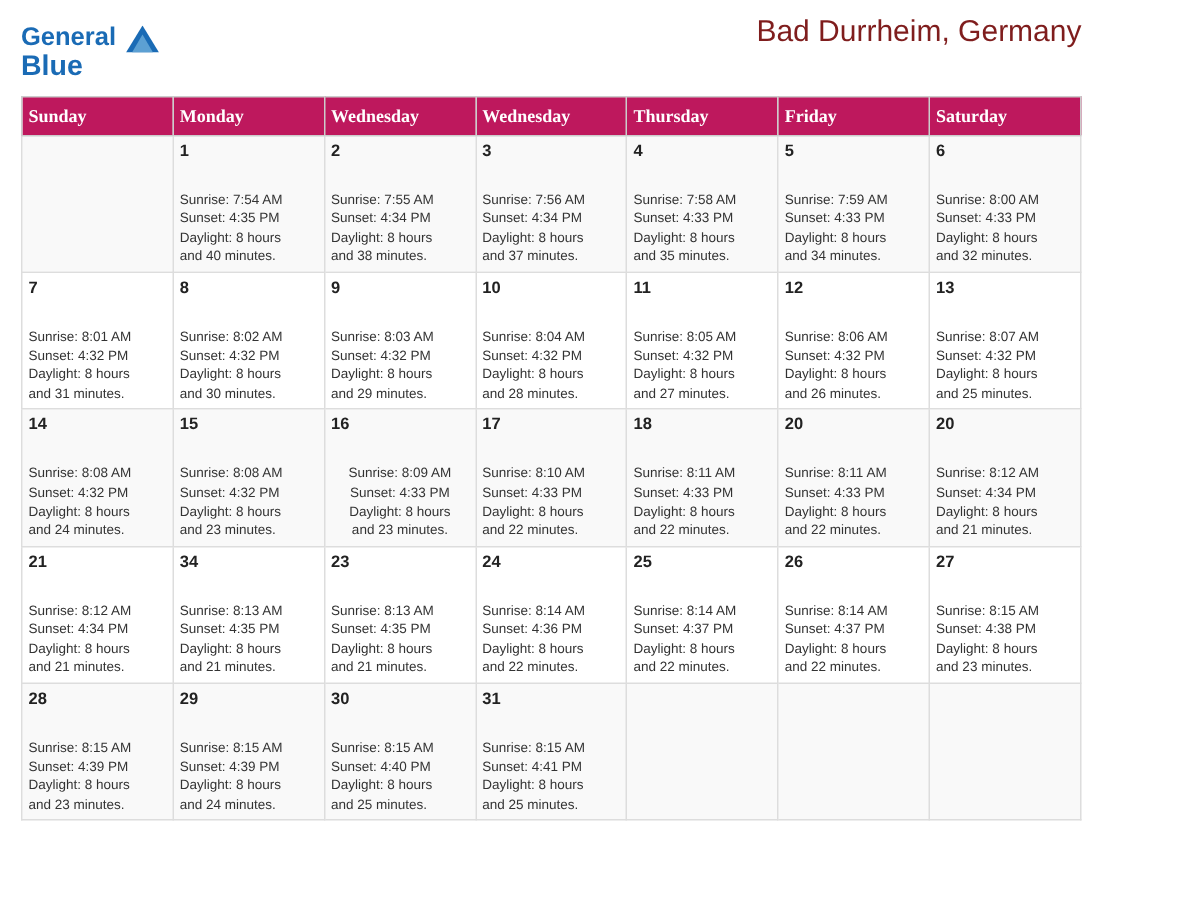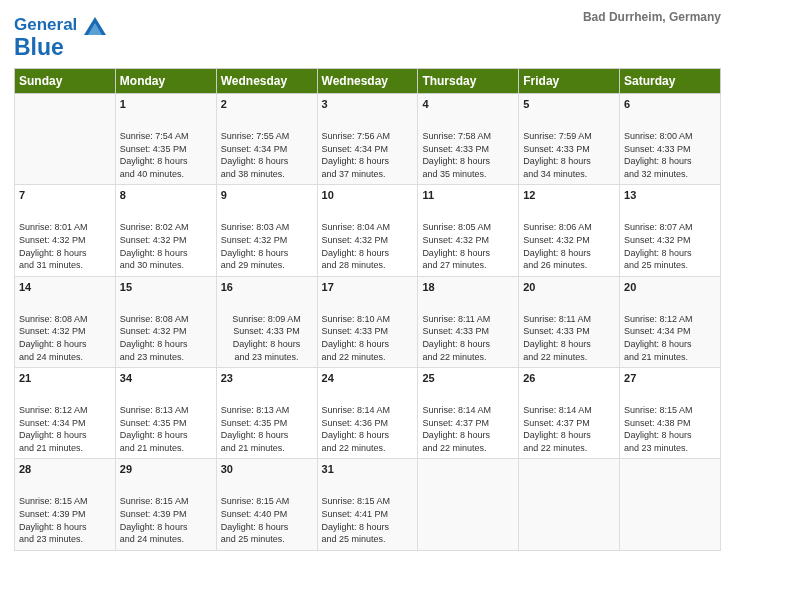--- a/index.html
+++ b/index.html
@@ -28,37 +28,38 @@
     .title-block {
       text-align: right;
     }
     .title-block h1 {
       font-size: 32px;
       font-weight: bold;
       color: #222;
       line-height: 1.1;
     }
     .title-block h2 {
-      font-size: 12px;
-      font-weight: bold;
-      color: #737373;
+      font-size: 20px;
+      font-weight: normal;
+      color: #7f1d1d;
     }
     table {
       width: 100%;
       border-collapse: collapse;
       table-layout: fixed;
     }
     thead tr th {
-      background-color: #4d7c0f;
+      background-color: #be185d;
       color: #fff;
       font-size: 12px;
       font-weight: bold;
       padding: 5px 4px;
       text-align: left;
       border: 1px solid #ccc;
+      font-family: Liberation Serif, serif;
     }
     tbody tr td {
       vertical-align: top;
       border: 1px solid #ddd;
       padding: 4px 4px;
       font-size: 9.5px;
       color: #333;
       height: 80px;
     }
     tbody tr:nth-child(odd) td {
@@ -90,21 +91,21 @@
       <div>
         <div style="display:flex;align-items:center;">
           <div style="font-size:17px;font-weight:bold;color:#333;line-height:1.1;">
             <span style="color:#1a6bb5;">General</span>
             <svg width="22" height="18" viewBox="0 0 22 18" style="margin-left:2px;vertical-align:middle;">
               <polygon points="0,18 11,0 22,18" fill="#1a6bb5"></polygon>
               <polygon points="4,18 11,6 18,18" fill="#5ca0d3"></polygon>
             </svg>
           </div>
         </div>
-        <div style="font-size:23px;font-weight:bold;color:#1a6bb5;line-height:1.1;">Blue</div>
+        <div style="font-size:19px;font-weight:bold;color:#1a6bb5;line-height:1.1;">Blue</div>
       </div>
     </div>
     <div class="title-block">
       <h2>Bad Durrheim, Germany</h2>
     </div>
   </div>
 
   <table>
     <thead>
       <tr>

